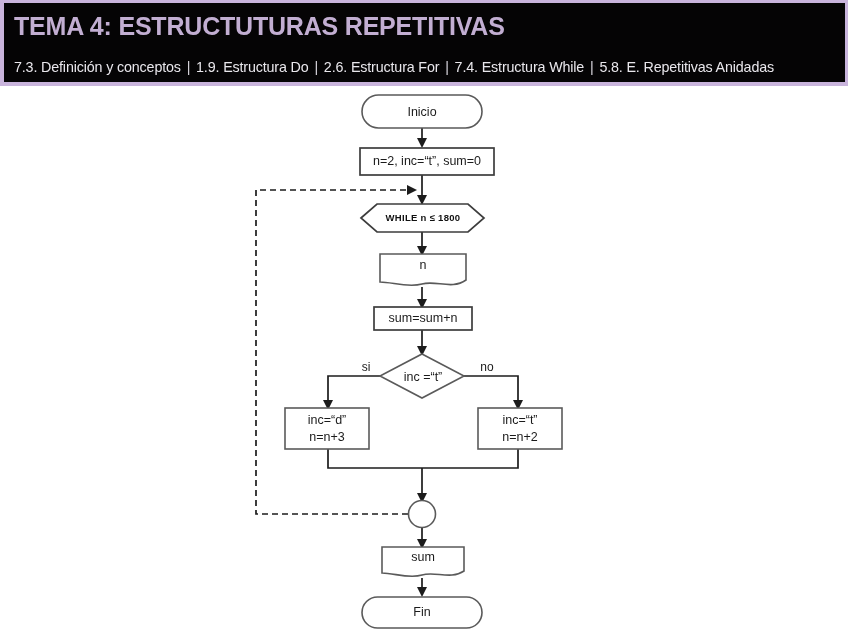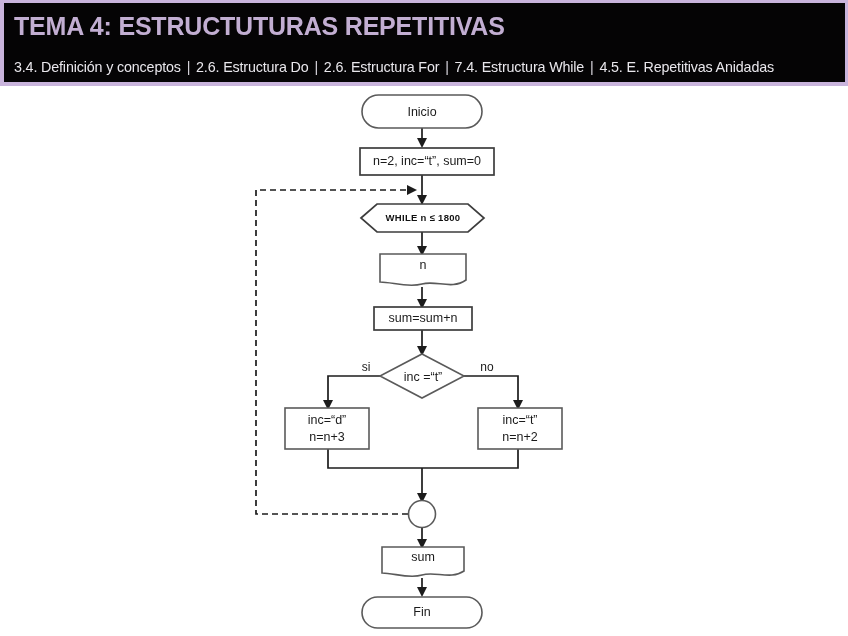--- a/index.html
+++ b/index.html
@@ -109,29 +109,29 @@
     stroke-dasharray: 6 4;
   }
 </style>
 </head>
 <body>
 
 <div id="header-banner">
   <div id="header-inner">
     <div id="page-title">TEMA 4: ESTRUCTUTURAS REPETITIVAS</div>
     <div id="subtitle-row">
-      <span>3.4. Definición y conceptos</span>
-      <span class="sub-sep">|</span>
-      <span>2.6. Estructura Do</span>
+      <span>7.3. Definición y conceptos</span>
+      <span class="sub-sep">|</span>
+      <span>1.9. Estructura Do</span>
       <span class="sub-sep">|</span>
       <span>2.6. Estructura For</span>
       <span class="sub-sep">|</span>
       <span>7.4. Estructura While</span>
       <span class="sub-sep">|</span>
-      <span>4.5. E. Repetitivas Anidadas</span>
+      <span>5.8. E. Repetitivas Anidadas</span>
     </div>
   </div>
 </div>
 
 <div id="flowchart-canvas">
 <svg id="flow-svg" width="848" height="550" viewBox="0 0 848 550" xmlns="http://www.w3.org/2000/svg">
 
   <defs>
     <marker id="arrow" viewBox="0 0 10 10" refX="8" refY="5" markerWidth="6" markerHeight="6" orient="auto-start-reverse">
       <path d="M 0 0 L 10 5 L 0 10 z" fill="#1c1c1c"></path>

